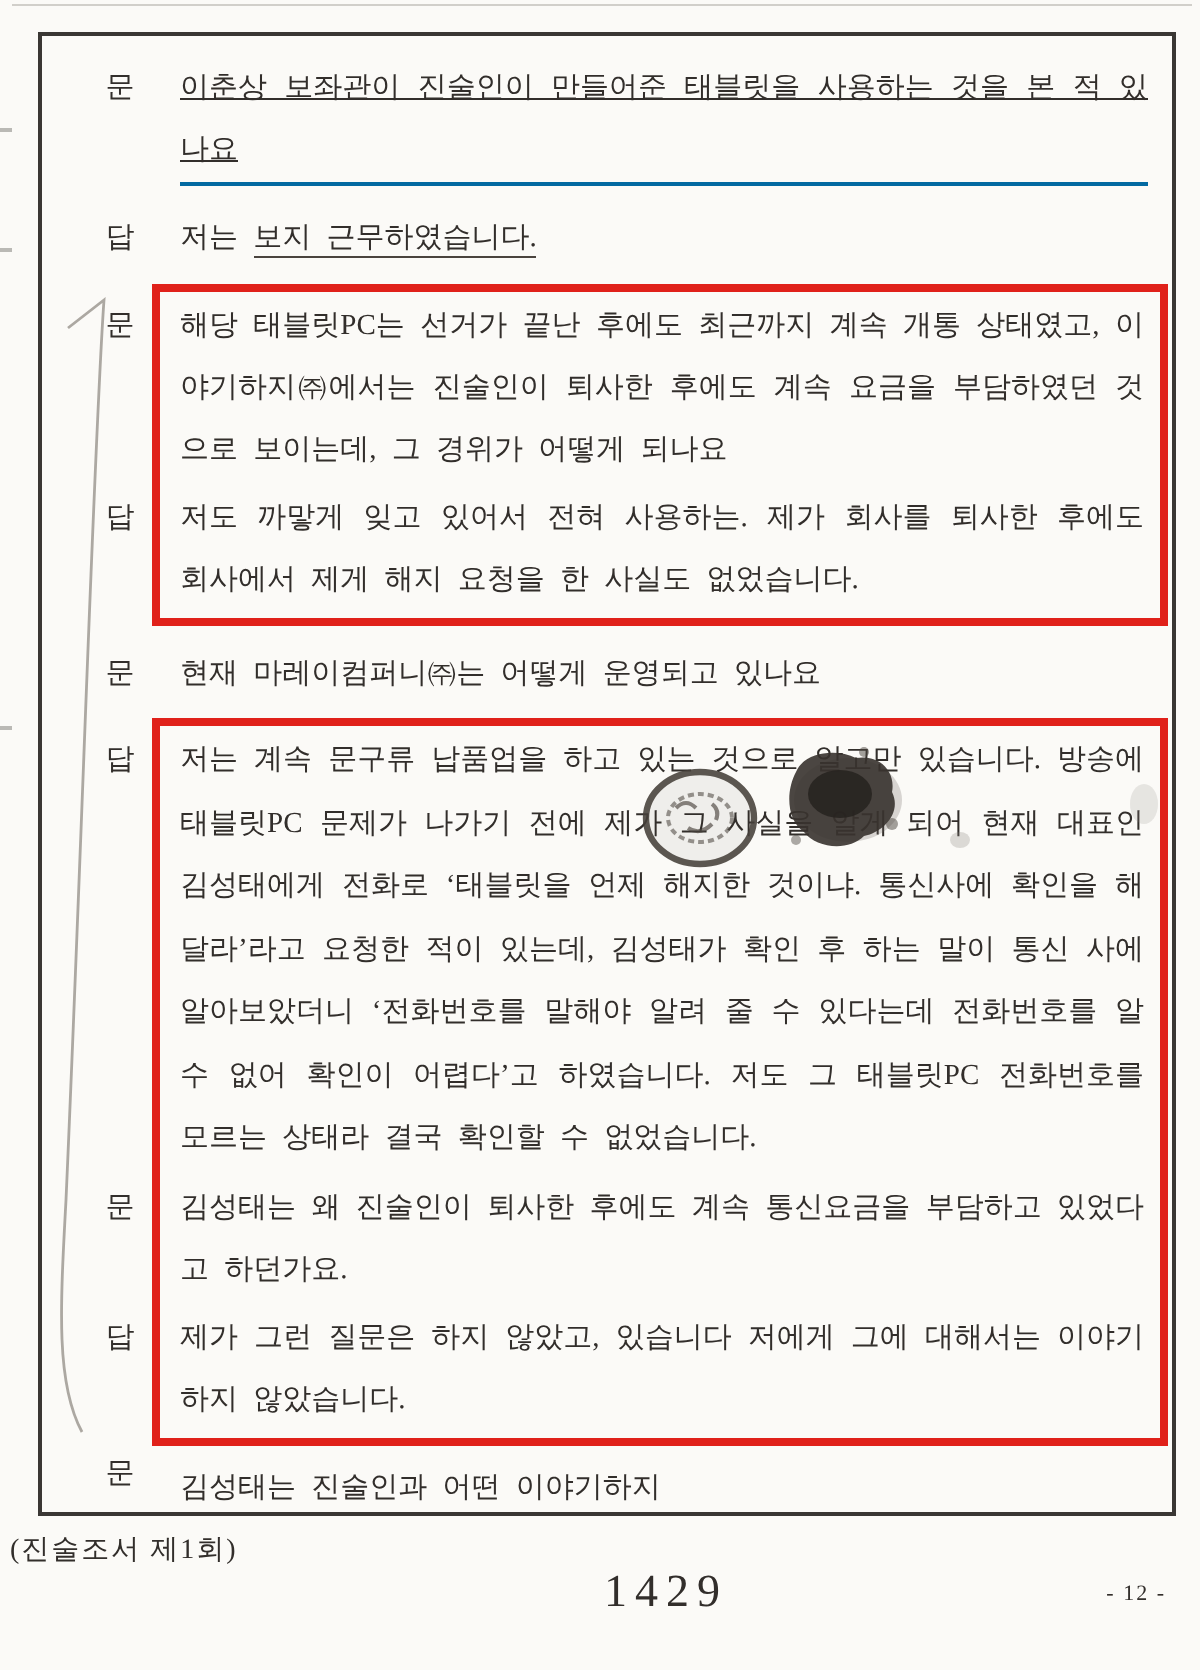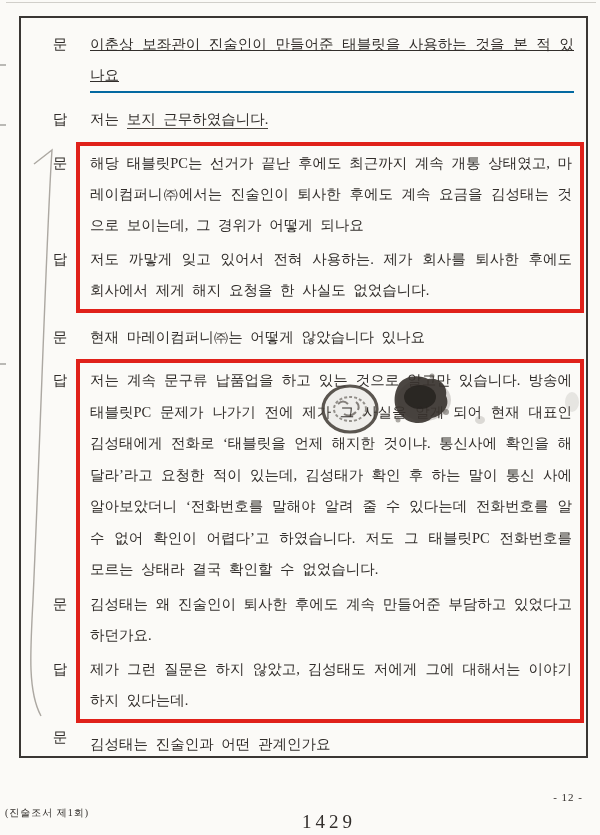--- a/index.html
+++ b/index.html
@@ -35,23 +35,23 @@
     border:4px solid #e0211a;
     padding:2px 8px 3px 10px;
   }
   .redbox.second{margin-top:6px;}
   .redbox .row{margin:0;}
   .redbox .row + .row{margin-top:3px;}
   .redbox .lh32{line-height:31.5px;}
 
   .overlay{position:absolute;left:0;top:0;width:600px;height:835px;pointer-events:none;}
 
-  .footer-left{position:absolute;left:5px;top:806px;font-size:10px;letter-spacing:1px;}
+  .footer-left{position:absolute;left:5px;top:766px;font-size:14px;letter-spacing:1px;}
   .footer-right{position:absolute;right:17px;top:791px;font-size:11px;letter-spacing:1px;}
-  .big-page-num{position:absolute;left:302px;top:783px;font-size:19px;letter-spacing:4px;margin-top:28px;}
+  .big-page-num{position:absolute;left:302px;top:783px;font-size:23px;letter-spacing:4px;}
 </style>
 </head>
 <body>
 
 <div class="scan-topline"></div>
 <div class="edge-dash" style="top:64px"></div>
 <div class="edge-dash" style="top:124px"></div>
 <div class="edge-dash" style="top:363px"></div>
 
 <div class="frame">
@@ -65,51 +65,51 @@
   </div>
 
   <div class="row r-a1">
     <span class="qa-label">답</span>
     <p><span>저는 </span><span class="ul">보지 근무하였습니다.</span></p>
   </div>
 
   <div class="redbox">
     <div class="row">
       <span class="qa-label">문</span>
-      <p>해당 태블릿PC는 선거가 끝난 후에도 최근까지 계속 개통 상태였고, 마레이컴퍼니㈜에서는 진술인이 퇴사한 후에도 계속 요금을 김성태는 것으로 보이는데, 그 경위가 어떻게 되나요</p>
+      <p>해당 태블릿PC는 선거가 끝난 후에도 최근까지 계속 개통 상태였고, 이야기하지㈜에서는 진술인이 퇴사한 후에도 계속 요금을 부담하였던 것으로 보이는데, 그 경위가 어떻게 되나요</p>
     </div>
     <div class="row">
       <span class="qa-label">답</span>
       <p>저도 까맣게 잊고 있어서 전혀 사용하는. 제가 회사를 퇴사한 후에도 회사에서 제게 해지 요청을 한 사실도 없었습니다.</p>
     </div>
   </div>
 
   <div class="row r-q3">
     <span class="qa-label">문</span>
-    <p>현재 마레이컴퍼니㈜는 어떻게 않았습니다 있나요</p>
+    <p>현재 마레이컴퍼니㈜는 어떻게 운영되고 있나요</p>
   </div>
 
   <div class="redbox second">
     <div class="row lh32">
       <span class="qa-label">답</span>
       <p>저는 계속 문구류 납품업을 하고 있는 것으로 알고만 있습니다. 방송에 태블릿PC 문제가 나가기 전에 제가 그 사실을 알게 되어 현재 대표인 김성태에게 전화로 ‘태블릿을 언제 해지한 것이냐. 통신사에 확인을 해달라’라고 요청한 적이 있는데, 김성태가 확인 후 하는 말이 통신 사에 알아보았더니 ‘전화번호를 말해야 알려 줄 수 있다는데 전화번호를 알 수 없어 확인이 어렵다’고 하였습니다. 저도 그 태블릿PC 전화번호를 모르는 상태라 결국 확인할 수 없었습니다.</p>
     </div>
     <div class="row">
       <span class="qa-label">문</span>
-      <p>김성태는 왜 진술인이 퇴사한 후에도 계속 만들어준 부담하고 있었다고 하던가요.</p>
+      <p>김성태는 왜 진술인이 퇴사한 후에도 계속 통신요금을 부담하고 있었다고 하던가요.</p>
     </div>
     <div class="row">
       <span class="qa-label">답</span>
-      <p>제가 그런 질문은 하지 않았고, 김성태도 저에게 그에 대해서는 이야기하지 있다는데.</p>
+      <p>제가 그런 질문은 하지 않았고, 있습니다 저에게 그에 대해서는 이야기하지 않았습니다.</p>
     </div>
   </div>
 
   <div class="row r-q5">
     <span class="qa-label" style="top:-7px">문</span>
-    <p>김성태는 진술인과 어떤 관계인가요</p>
+    <p>김성태는 진술인과 어떤 이야기하지</p>
   </div>
 
 </div>
 
 <svg class="overlay" viewBox="0 0 600 835">
 
   <path d="M 34 164 L 52 150 C 47 220 41 420 33 600 C 30 655 28 692 41 716" fill="none" stroke="#a39f98" stroke-width="1.4" opacity="0.9"></path>
 
   <g>
     <ellipse cx="350" cy="409" rx="27" ry="23" fill="rgba(60,52,46,0.07)" stroke="#46403a" stroke-width="3.2" opacity="0.88"></ellipse>

